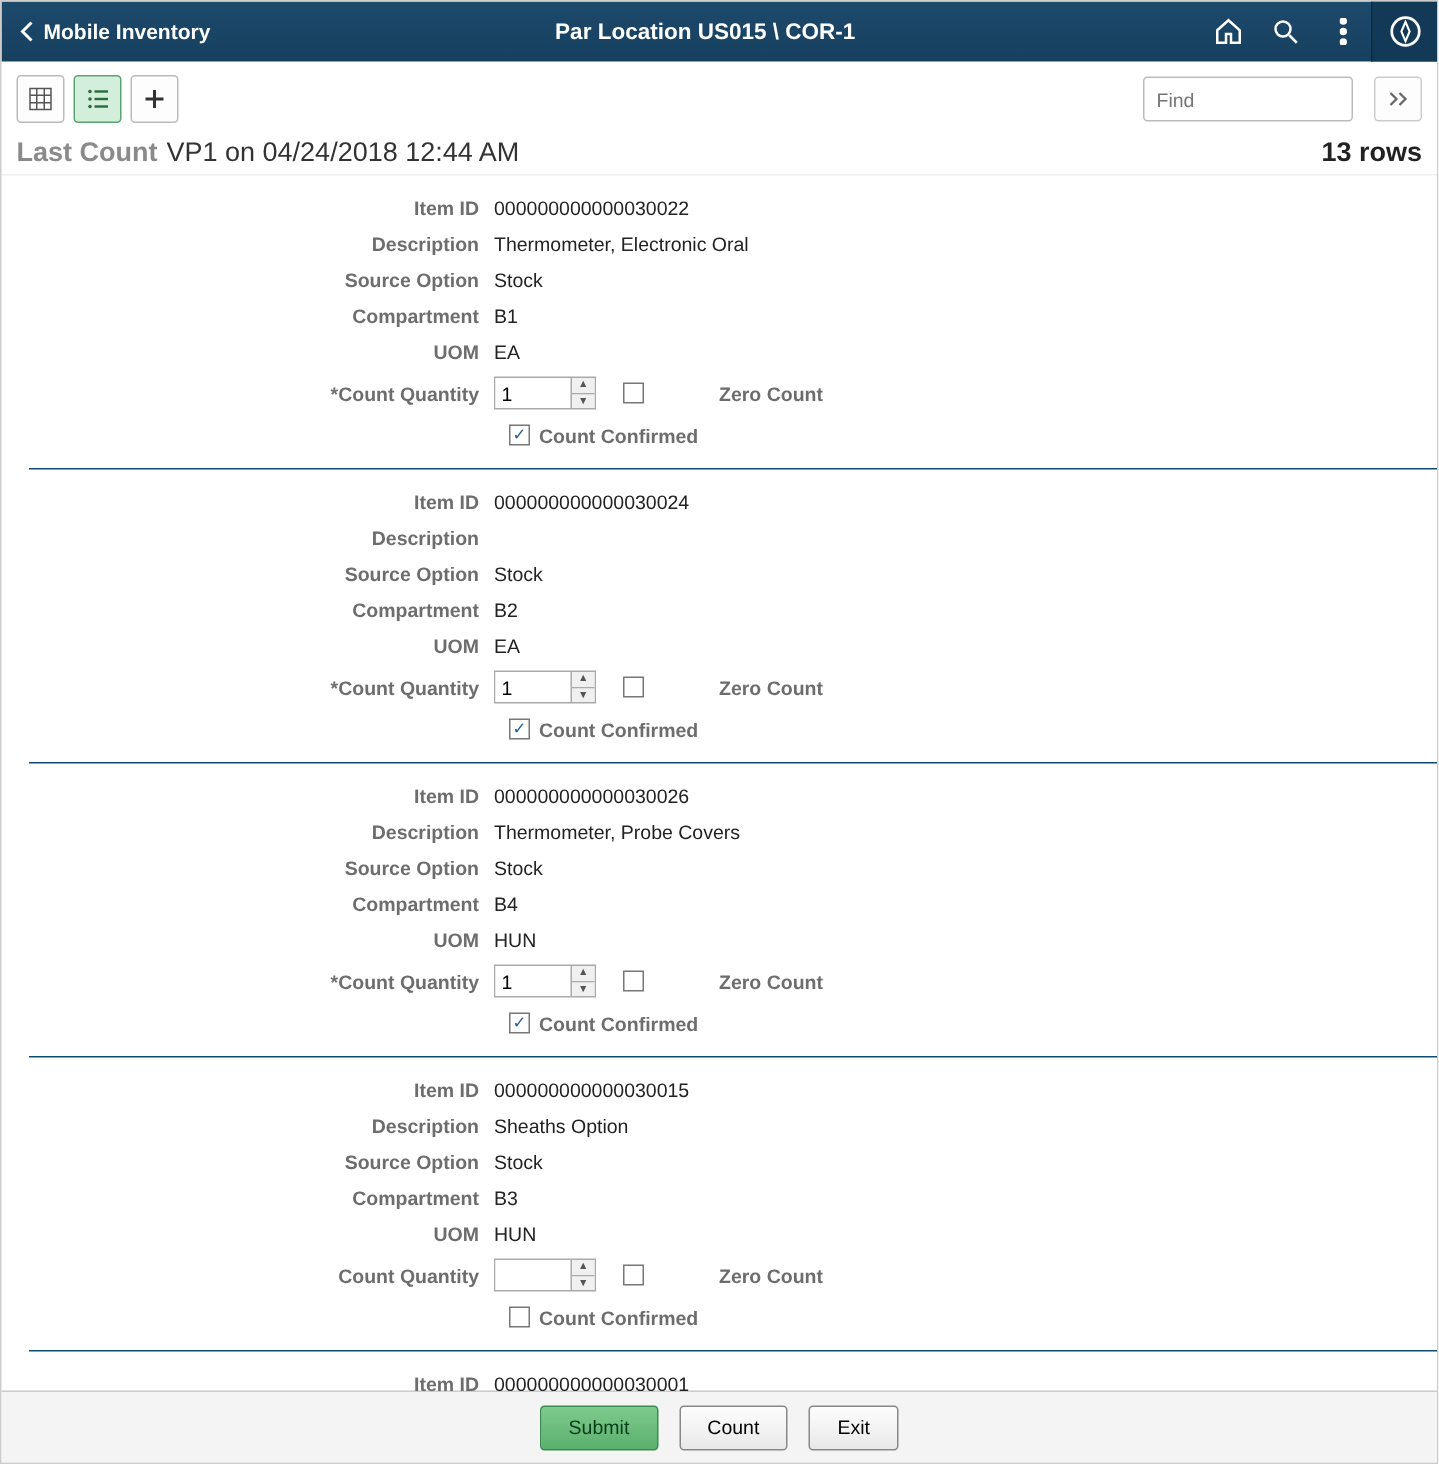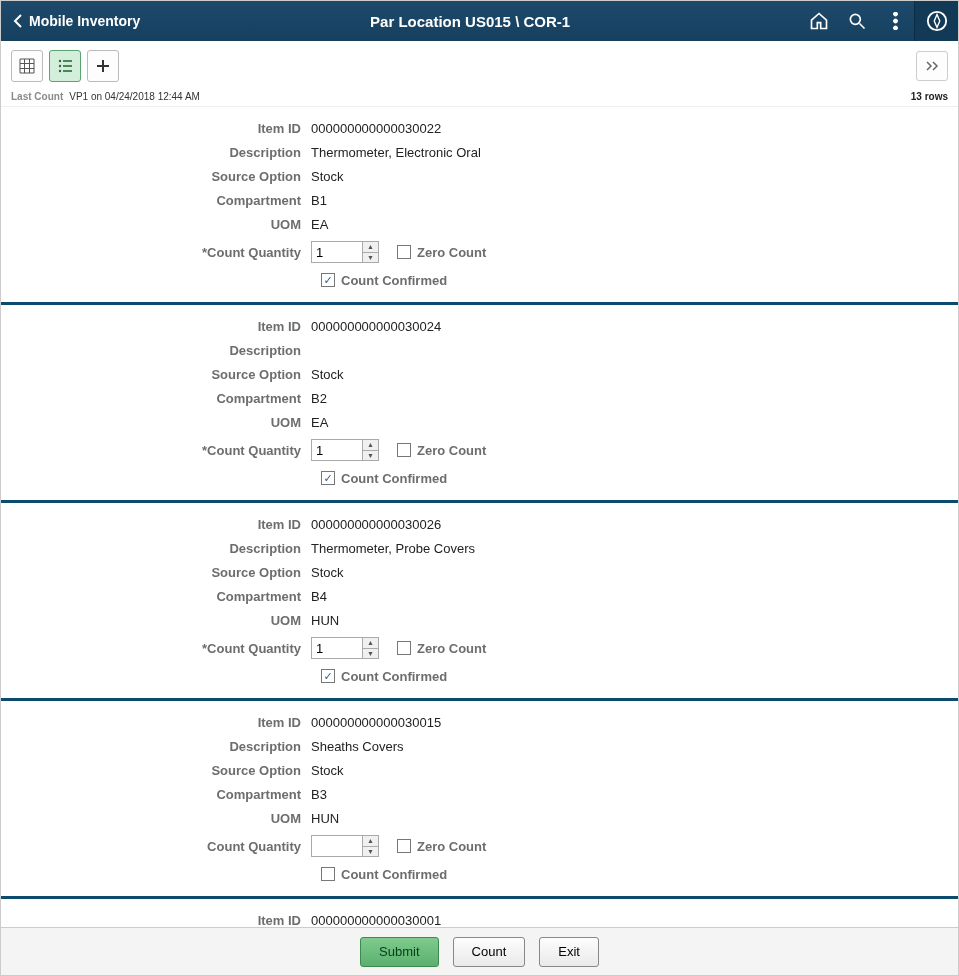--- a/index.html
+++ b/index.html
@@ -18,46 +18,46 @@
 
   
   .toolbar{height:50px;display:flex;align-items:center;padding:8px 10px;gap:6px;}
   .tool-btn{width:32px;height:32px;border:1px solid #bbb;border-radius:3px;display:flex;align-items:center;justify-content:center;cursor:pointer;background:#fdfdfd;}
   .tool-btn.active{background:#d3eedb;border-color:#5aa46f;}
   .toolbar-spacer{flex:1;}
   .find-box{width:140px;height:30px;border:1px solid #bbb;border-radius:3px;padding:0 8px;font-size:13px;color:#888;}
   .expand-btn{width:32px;height:30px;border:1px solid #ccc;border-radius:3px;background:#fdfdfd;display:flex;align-items:center;justify-content:center;margin-left:8px;cursor:pointer;}
 
   
-  .meta-row{display:flex;align-items:center;padding:0 10px 4px 10px;font-size:10px;}
+  .meta-row{display:flex;align-items:center;padding:0 10px 4px 10px;font-size:18px;}
   .meta-row .last-label{color:#8a8a8a;font-weight:bold;margin-right:6px;}
   .meta-row .last-val{color:#333;}
   .meta-row .spacer{flex:1;}
   .meta-row .rowcount{font-weight:bold;color:#222;}
 
   
   .content{flex:1;overflow-y:scroll;overflow-x:hidden;border-top:1px solid #eee;}
   .content::-webkit-scrollbar{width:18px;}
   .content::-webkit-scrollbar-track{background:#f1f1f1;border-left:1px solid #ddd;}
   .content::-webkit-scrollbar-thumb{background:#c8c8c8;border:1px solid #aaa;border-radius:2px;}
 
-  .item{padding:10px 10px 14px 10px;border-bottom:3px solid #0c4a6e;}
+  .item{padding:10px 10px 14px 10px;border-bottom:1px solid #0c4a6e;margin-left:18px;}
   .row{display:flex;align-items:center;padding:2px 0;line-height:20px;}
   .lbl{width:300px;text-align:right;color:#6d6d6d;font-weight:bold;padding-right:10px;}
   .val{color:#222;}
 
   .count-row{display:flex;align-items:center;padding:4px 0;}
   .count-row .lbl{width:300px;text-align:right;color:#6d6d6d;font-weight:bold;padding-right:10px;}
   .spinner{width:68px;height:22px;border:1px solid #aaa;position:relative;display:flex;}
   .spinner input{border:none;width:50px;padding:0 4px;font-size:13px;outline:none;}
   .spinner .arrows{width:16px;display:flex;flex-direction:column;border-left:1px solid #aaa;}
   .spinner .arrow-up,.spinner .arrow-down{flex:1;display:flex;align-items:center;justify-content:center;font-size:7px;color:#555;cursor:pointer;background:#f0f0f0;}
   .spinner .arrow-up{border-bottom:1px solid #aaa;}
 
-  .check-wrap{display:flex;align-items:center;margin-left:18px;}
+  .check-wrap{display:flex;align-items:center;margin-left:18px;gap:44px;}
   .chk{width:14px;height:14px;border:1px solid #777;margin-right:6px;display:inline-flex;align-items:center;justify-content:center;background:#fff;cursor:pointer;}
   .chk.checked::after{content:"✓";font-size:11px;color:#2a5d8a;line-height:1;}
   .chk-label{color:#6d6d6d;font-weight:bold;}
 
   .confirm-row{display:flex;align-items:flex-start;padding-top:6px;}
   .confirm-row .pad{width:310px;}
 
   
   .footer{height:48px;border-top:1px solid #ccc;background:#f4f4f4;display:flex;align-items:center;justify-content:center;gap:14px;}
   .btn{height:30px;padding:0 18px;border:1px solid #888;border-radius:3px;background:linear-gradient(#fdfdfd,#e9e9e9);font-weight:normal;font-size:13px;cursor:pointer;}
@@ -122,20 +122,21 @@
           <circle cx="3" cy="13" r="1.2" fill="#2a6b3a"></circle>
           <rect x="6" y="12.2" width="9" height="1.6" fill="#2a6b3a"></rect>
         </svg>
     </div>
     <div class="tool-btn">
       <svg width="16" height="16" viewBox="0 0 16 16">
           <path d="M8 2v12M2 8h12" stroke="#333" stroke-width="2"></path>
         </svg>
     </div>
     <div class="toolbar-spacer"></div>
+    <input class="find-box" placeholder="Find" style="">
     <div class="expand-btn">
       <svg width="14" height="10" viewBox="0 0 14 10">
           <path d="M2 1l4 4-4 4M8 1l4 4-4 4" stroke="#666" stroke-width="1.5" fill="none"></path>
         </svg>
     </div>
   </div>
 
   <div class="meta-row">
     <span class="last-label">Last Count</span>
     <span class="last-val">VP1 on 04/24/2018 12:44 AM</span>
@@ -266,21 +267,21 @@
           <span class="chk-label">Count Confirmed</span>
         </div>
       </div>
       <div class="item">
         <div class="row">
           <div class="lbl">Item ID</div>
           <div class="val">000000000000030015</div>
         </div>
         <div class="row">
           <div class="lbl">Description</div>
-          <div class="val">Sheaths Covers</div>
+          <div class="val">Sheaths Option</div>
         </div>
         <div class="row">
           <div class="lbl">Source Option</div>
           <div class="val">Stock</div>
         </div>
         <div class="row">
           <div class="lbl">Compartment</div>
           <div class="val">B3</div>
         </div>
         <div class="row">

